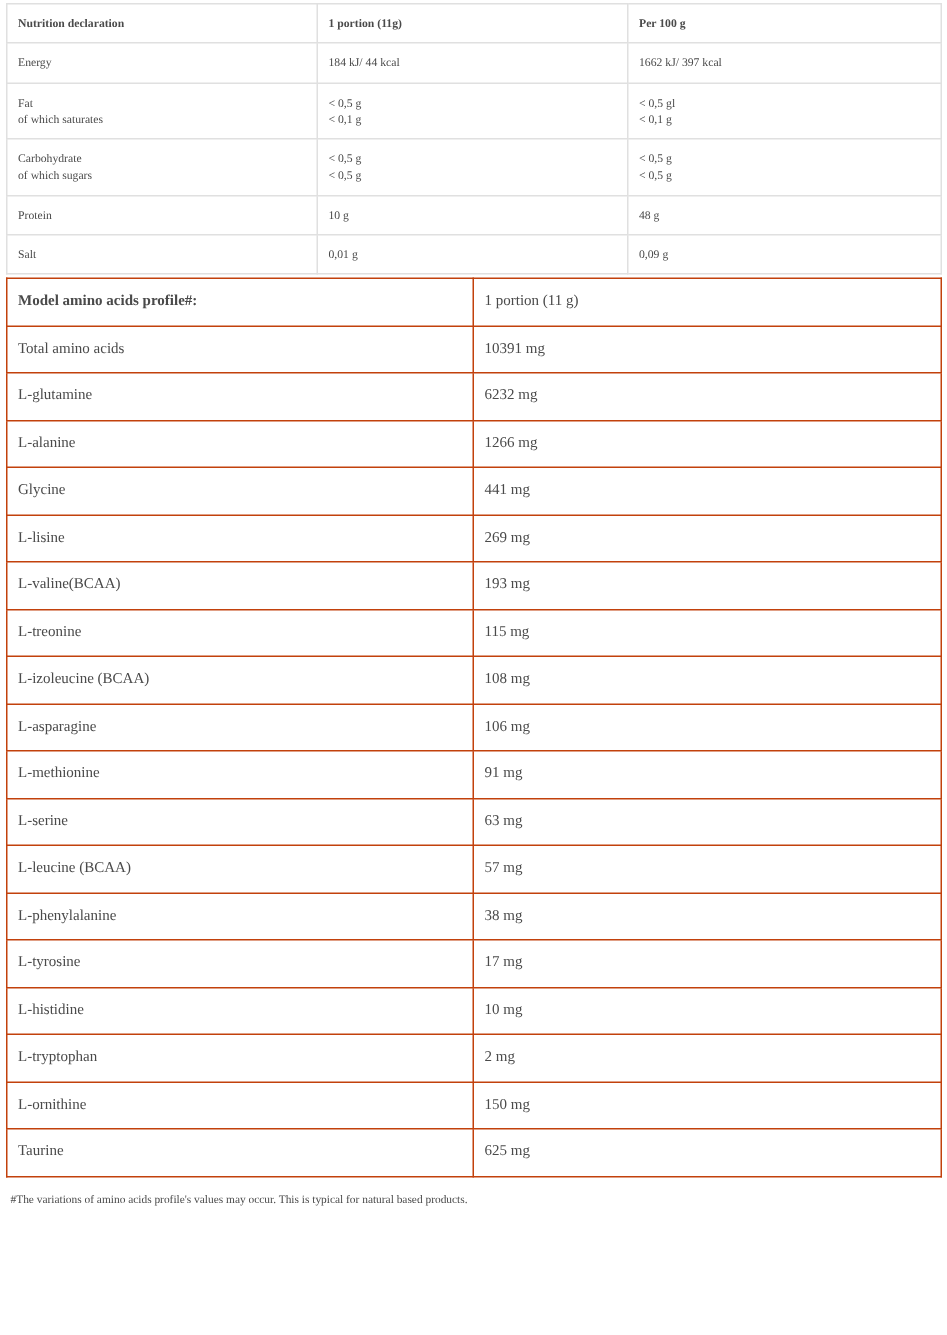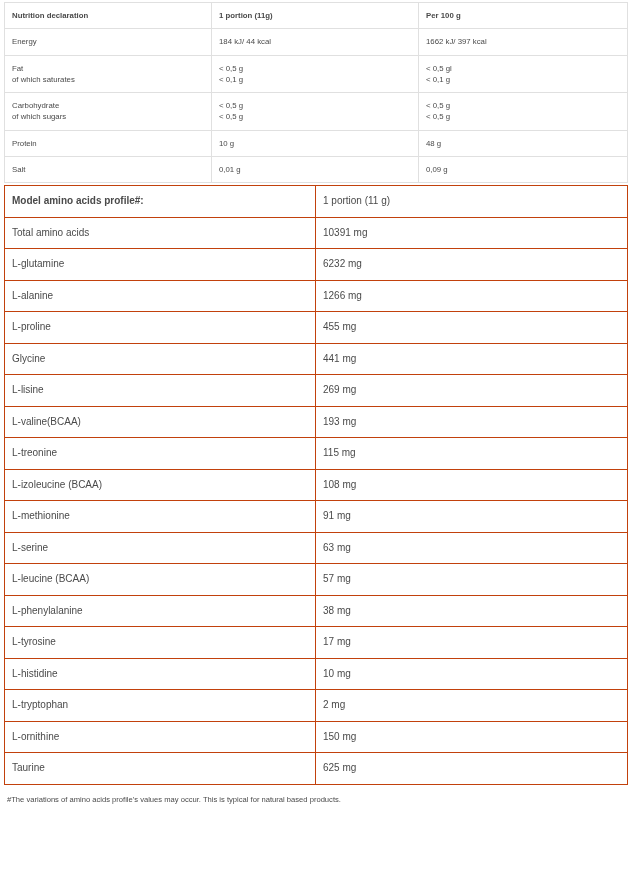--- a/index.html
+++ b/index.html
@@ -12,20 +12,21 @@
     height: 890px;
     font-family: "Liberation Sans", sans-serif;
     font-size: 7.8px;
     color: #3a3a3a;
     -webkit-font-smoothing: antialiased;
   }
   .page {
     width: 631px;
     box-sizing: border-box;
     padding: 2px 4px 0 4px;
+    font-family: Liberation Serif, serif;
   }
   table {
     border-collapse: collapse;
     width: 623px;
     table-layout: fixed;
   }
   table.nutrition td {
     border: 1px solid #e0e0e0;
     padding: 7px 8px 7px 7px;
     vertical-align: top;
@@ -166,44 +167,44 @@
       </tr>
       <tr>
         <td>L-glutamine</td>
         <td>6232 mg</td>
       </tr>
       <tr>
         <td>L-alanine</td>
         <td>1266 mg</td>
       </tr>
       <tr>
-        <td>L-proline</td>
-        <td>455 mg</td>
-      </tr>
-      <tr>
         <td>Glycine</td>
         <td>441 mg</td>
       </tr>
       <tr>
         <td>L-lisine</td>
         <td>269 mg</td>
       </tr>
       <tr>
         <td>L-valine(BCAA)</td>
         <td>193 mg</td>
       </tr>
       <tr>
         <td>L-treonine</td>
         <td>115 mg</td>
       </tr>
       <tr>
         <td>L-izoleucine (BCAA)</td>
         <td>108 mg</td>
       </tr>
       <tr>
+        <td>L-asparagine</td>
+        <td>106 mg</td>
+      </tr>
+      <tr>
         <td>L-methionine</td>
         <td>91 mg</td>
       </tr>
       <tr>
         <td>L-serine</td>
         <td>63 mg</td>
       </tr>
       <tr>
         <td>L-leucine (BCAA)</td>
         <td>57 mg</td>

